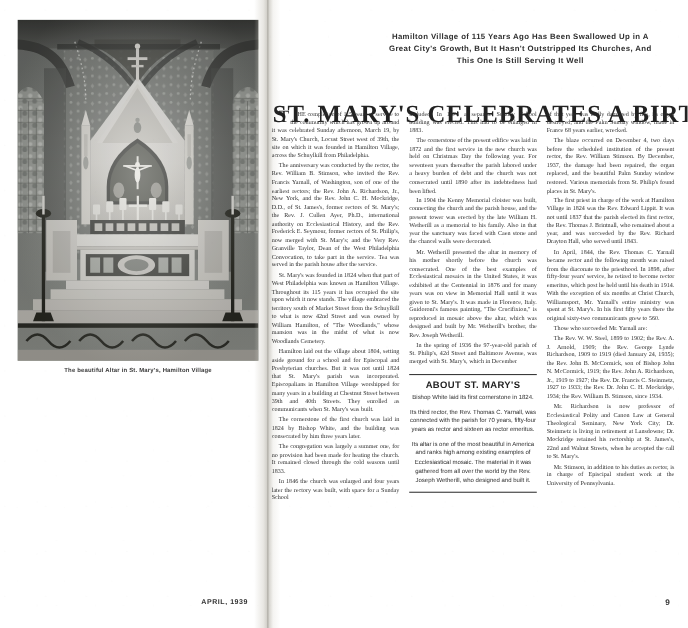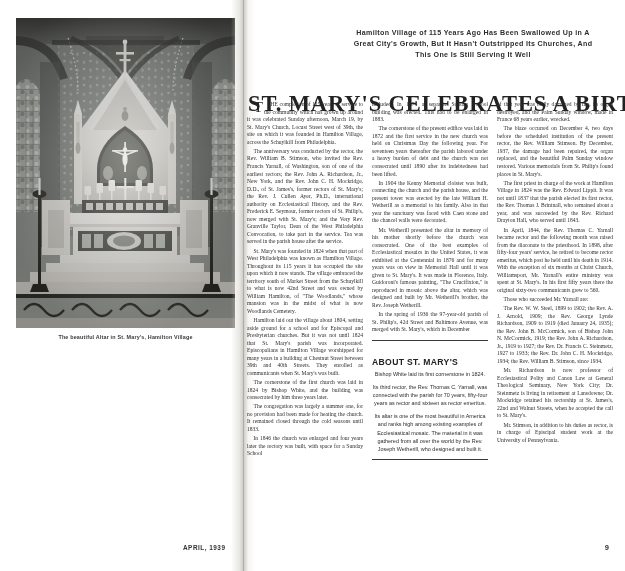--- a/index.html
+++ b/index.html
@@ -169,27 +169,27 @@
   }
 
   
   .sidebar-box {
     margin-top: 6px;
     border-top: 1.1px solid #3a3a3a;
     border-bottom: 1.1px solid #3a3a3a;
     padding: 4px 0 6px 0;
   }
   .sidebar-title {
+    text-align: center;
     font-family: "Liberation Sans", "DejaVu Sans", sans-serif;
     font-weight: 700;
     font-size: 8.6px;
     letter-spacing: 0.35px;
     color: #222;
     margin-bottom: 3.5px;
-    margin-top: 12px;
   }
   .sidebar-box p {
     font-family: "Liberation Sans", "DejaVu Sans", sans-serif;
     font-size: 5.45px;
     line-height: 8.2px;
     text-align: center;
     text-indent: 0;
     color: #2d2d2d;
     margin: 0 0 4.5px 0;
   }

